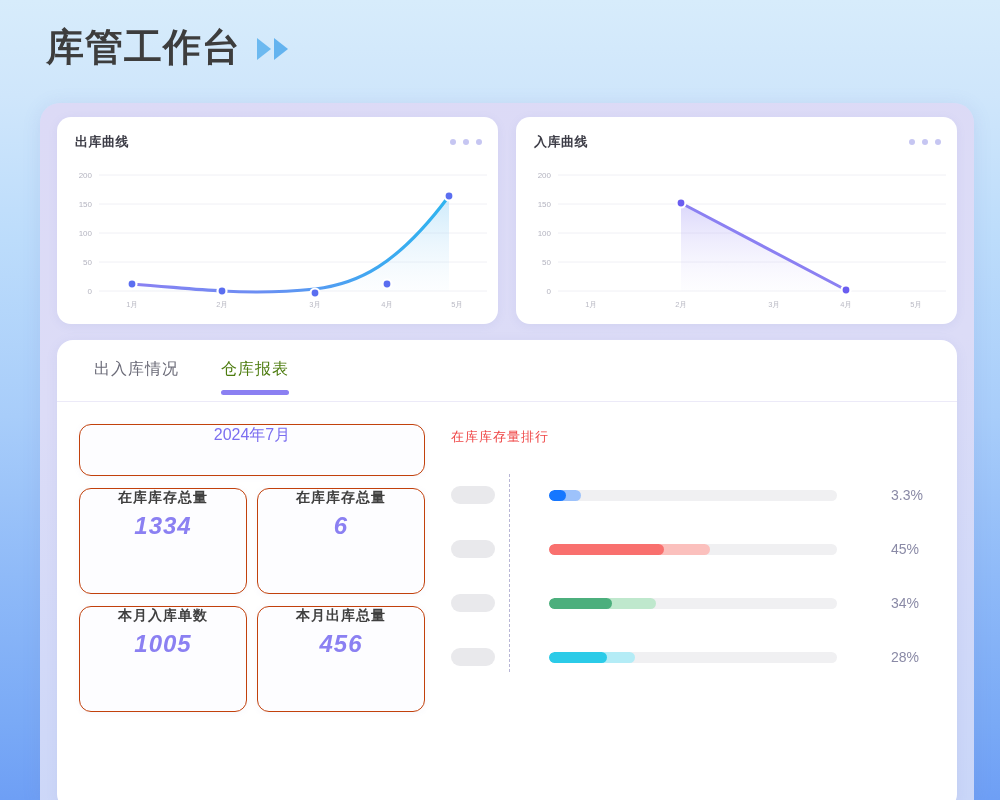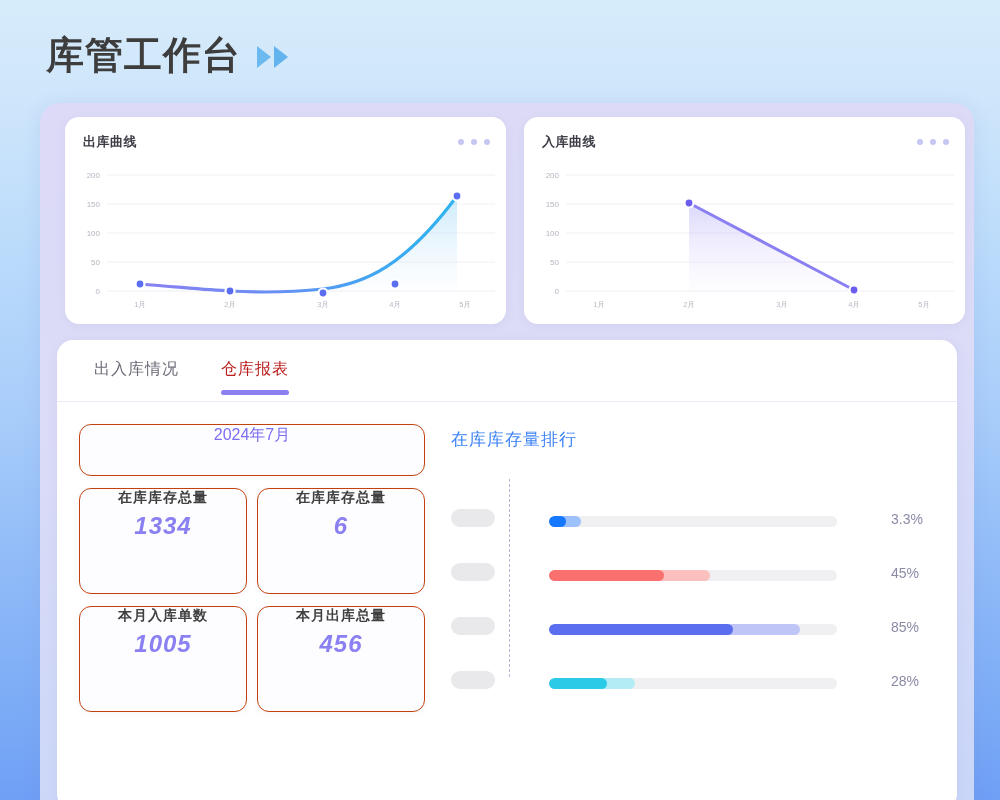--- a/index.html
+++ b/index.html
@@ -10,21 +10,21 @@
     overflow: hidden;
   }
   body {
     background: linear-gradient(180deg, #d7ecfb 0%, #cfe6fb 12%, #bcdcfb 30%, #a8cdfa 52%, #8fbaf8 72%, #7aaaf6 90%, #6e9ff5 100%);
     position: relative;
   }
 
   
   .page-header {
     position: absolute;
-    left: 46px; top: 36px;
+    left: 46px; top: 28px;
     display: flex;
     align-items: center;
     gap: 16px;
     text-align: right;
   }
   .page-title {
     font-size: 38px;
     font-weight: bold;
     color: #3d3d3d;
     letter-spacing: 1px;
@@ -45,21 +45,21 @@
     left: 40px; top: 103px;
     width: 934px; height: 697px;
     background: linear-gradient(175deg, #dcdaf6 0%, #dcdcf7 40%, #d2d9f8 72%, #c9d6f8 100%);
     border-radius: 20px 20px 0 0;
     box-shadow: 0 2px 18px rgba(120,130,200,0.16);
   }
 
   
   .charts-row {
     position: absolute;
-    left: 25px; top: 14px;
+    left: 17px; top: 14px;
     width: 900px; height: 210px;
     display: flex;
     gap: 18px;
   }
   .chart-card {
     position: relative;
     width: 441px; height: 207px;
     background: #ffffff;
     border-radius: 14px;
     box-shadow: 0 2px 10px rgba(120,130,200,0.10);
@@ -111,21 +111,21 @@
     gap: 42px;
   }
   .tab {
     position: relative;
     font-size: 16px;
     color: #6b6b78;
     letter-spacing: 1px;
     padding-bottom: 2px;
     cursor: pointer;
   }
-  .tab.active { color: #b91c1c; }
+  .tab.active { color: #4d7c0f; }
   .tab.active::after {
     content: "";
     position: absolute;
     left: 0; right: 0; bottom: -13px;
     height: 5px;
     border-radius: 3px;
     background: #8b80f2;
   }
 
   .report-body {
@@ -176,35 +176,35 @@
     line-height: 1.05;
   }
 
   
   .ranking {
     flex: 1;
     padding-left: 26px;
     padding-top: 4px;
   }
   .ranking-title {
-    font-size: 17px;
-    color: #3b82f6;
+    font-size: 13px;
+    color: #ef4444;
     letter-spacing: 1px;
     margin-bottom: 22px;
   }
   .rank-list { position: relative; }
   .rank-list::before {
     content: "";
     position: absolute;
     left: 58px; top: 6px; bottom: 12px;
     border-left: 1px dashed #b8b6d6;
   }
   .rank-row {
     display: flex;
-    align-items: flex-end;
+    align-items: center;
     height: 54px;
     gap: 40px;
   }
   .rank-skeleton {
     width: 44px; height: 18px;
     border-radius: 9px;
     background: #e9e9ec;
     flex: 0 0 auto;
   }
   .rank-track {
@@ -419,29 +419,29 @@
 
           <div class="rank-row">
             <span class="rank-skeleton"></span>
             <span class="rank-track">
               <span class="rank-ghost" style="width: 56%; background: rgb(251, 192, 189);"></span>
               <span class="rank-fill" style="width: 40%; background: rgb(249, 112, 110);"></span>
             </span>
             <span class="rank-pct">45%</span>
           </div>
 
-
           <div class="rank-row">
             <span class="rank-skeleton"></span>
             <span class="rank-track">
-              <span class="rank-ghost" style="width: 87%; background: rgb(191, 197, 246);"></span>
-              <span class="rank-fill" style="width: 64%; background: rgb(91, 110, 240);"></span>
+              <span class="rank-ghost" style="width: 37%; background: rgb(191, 232, 205);"></span>
+              <span class="rank-fill" style="width: 22%; background: rgb(76, 175, 125);"></span>
             </span>
-            <span class="rank-pct">85%</span>
+            <span class="rank-pct">34%</span>
           </div>
+
 
           <div class="rank-row">
             <span class="rank-skeleton"></span>
             <span class="rank-track">
               <span class="rank-ghost" style="width: 30%; background: rgb(180, 236, 246);"></span>
               <span class="rank-fill" style="width: 20%; background: rgb(43, 203, 232);"></span>
             </span>
             <span class="rank-pct">28%</span>
           </div>
 

